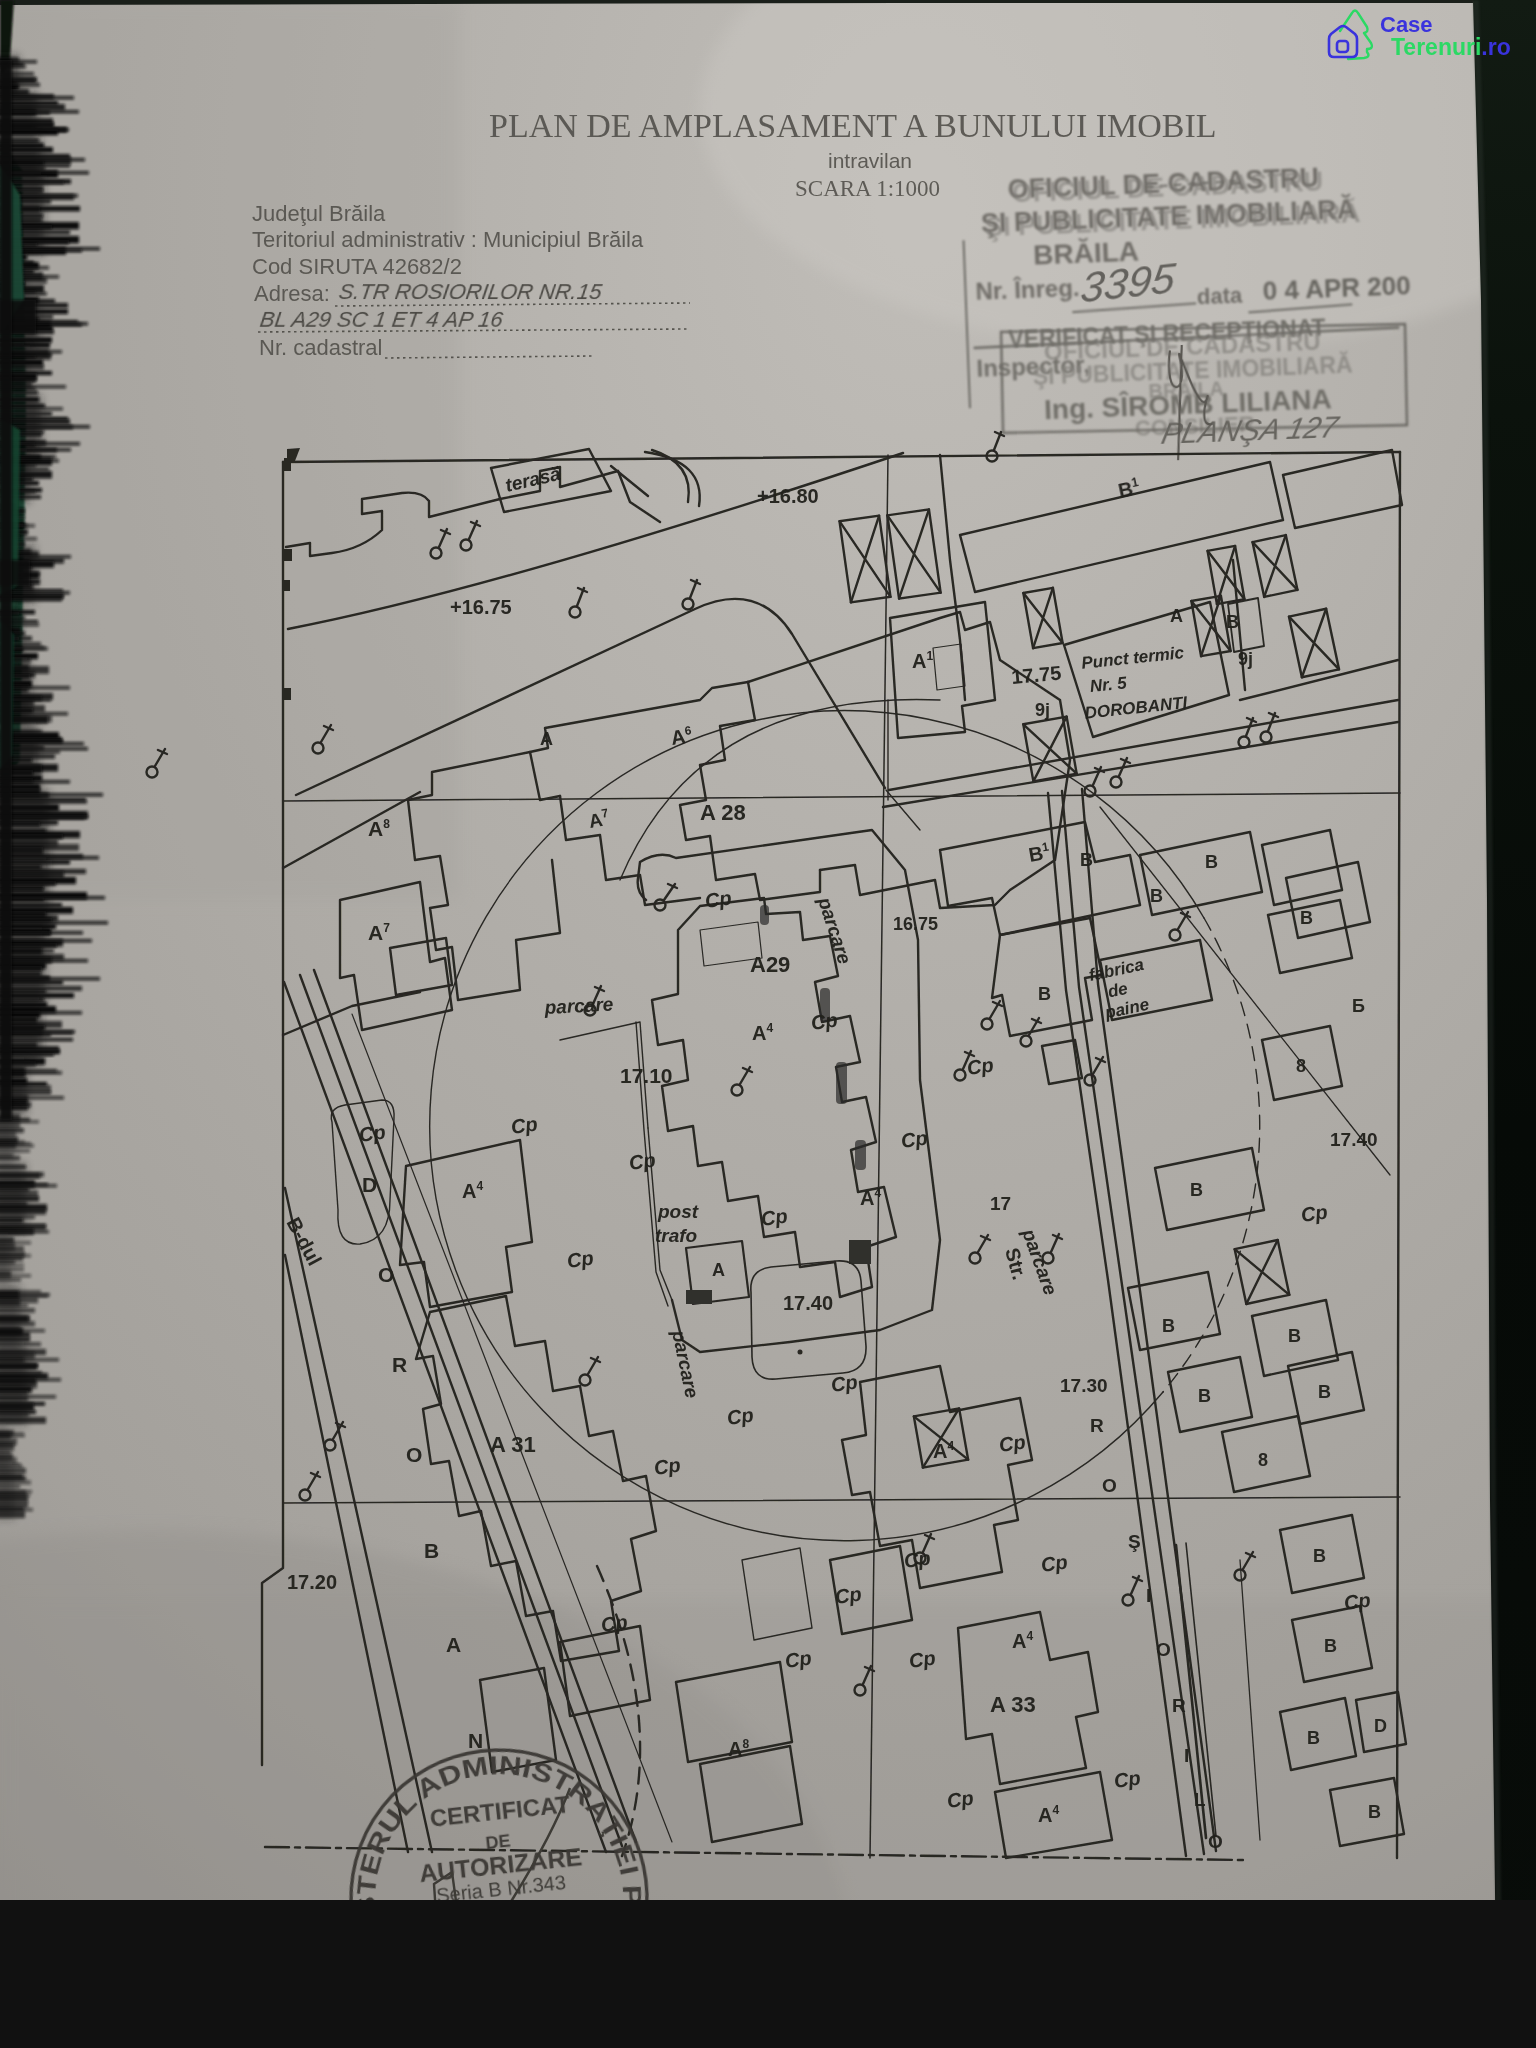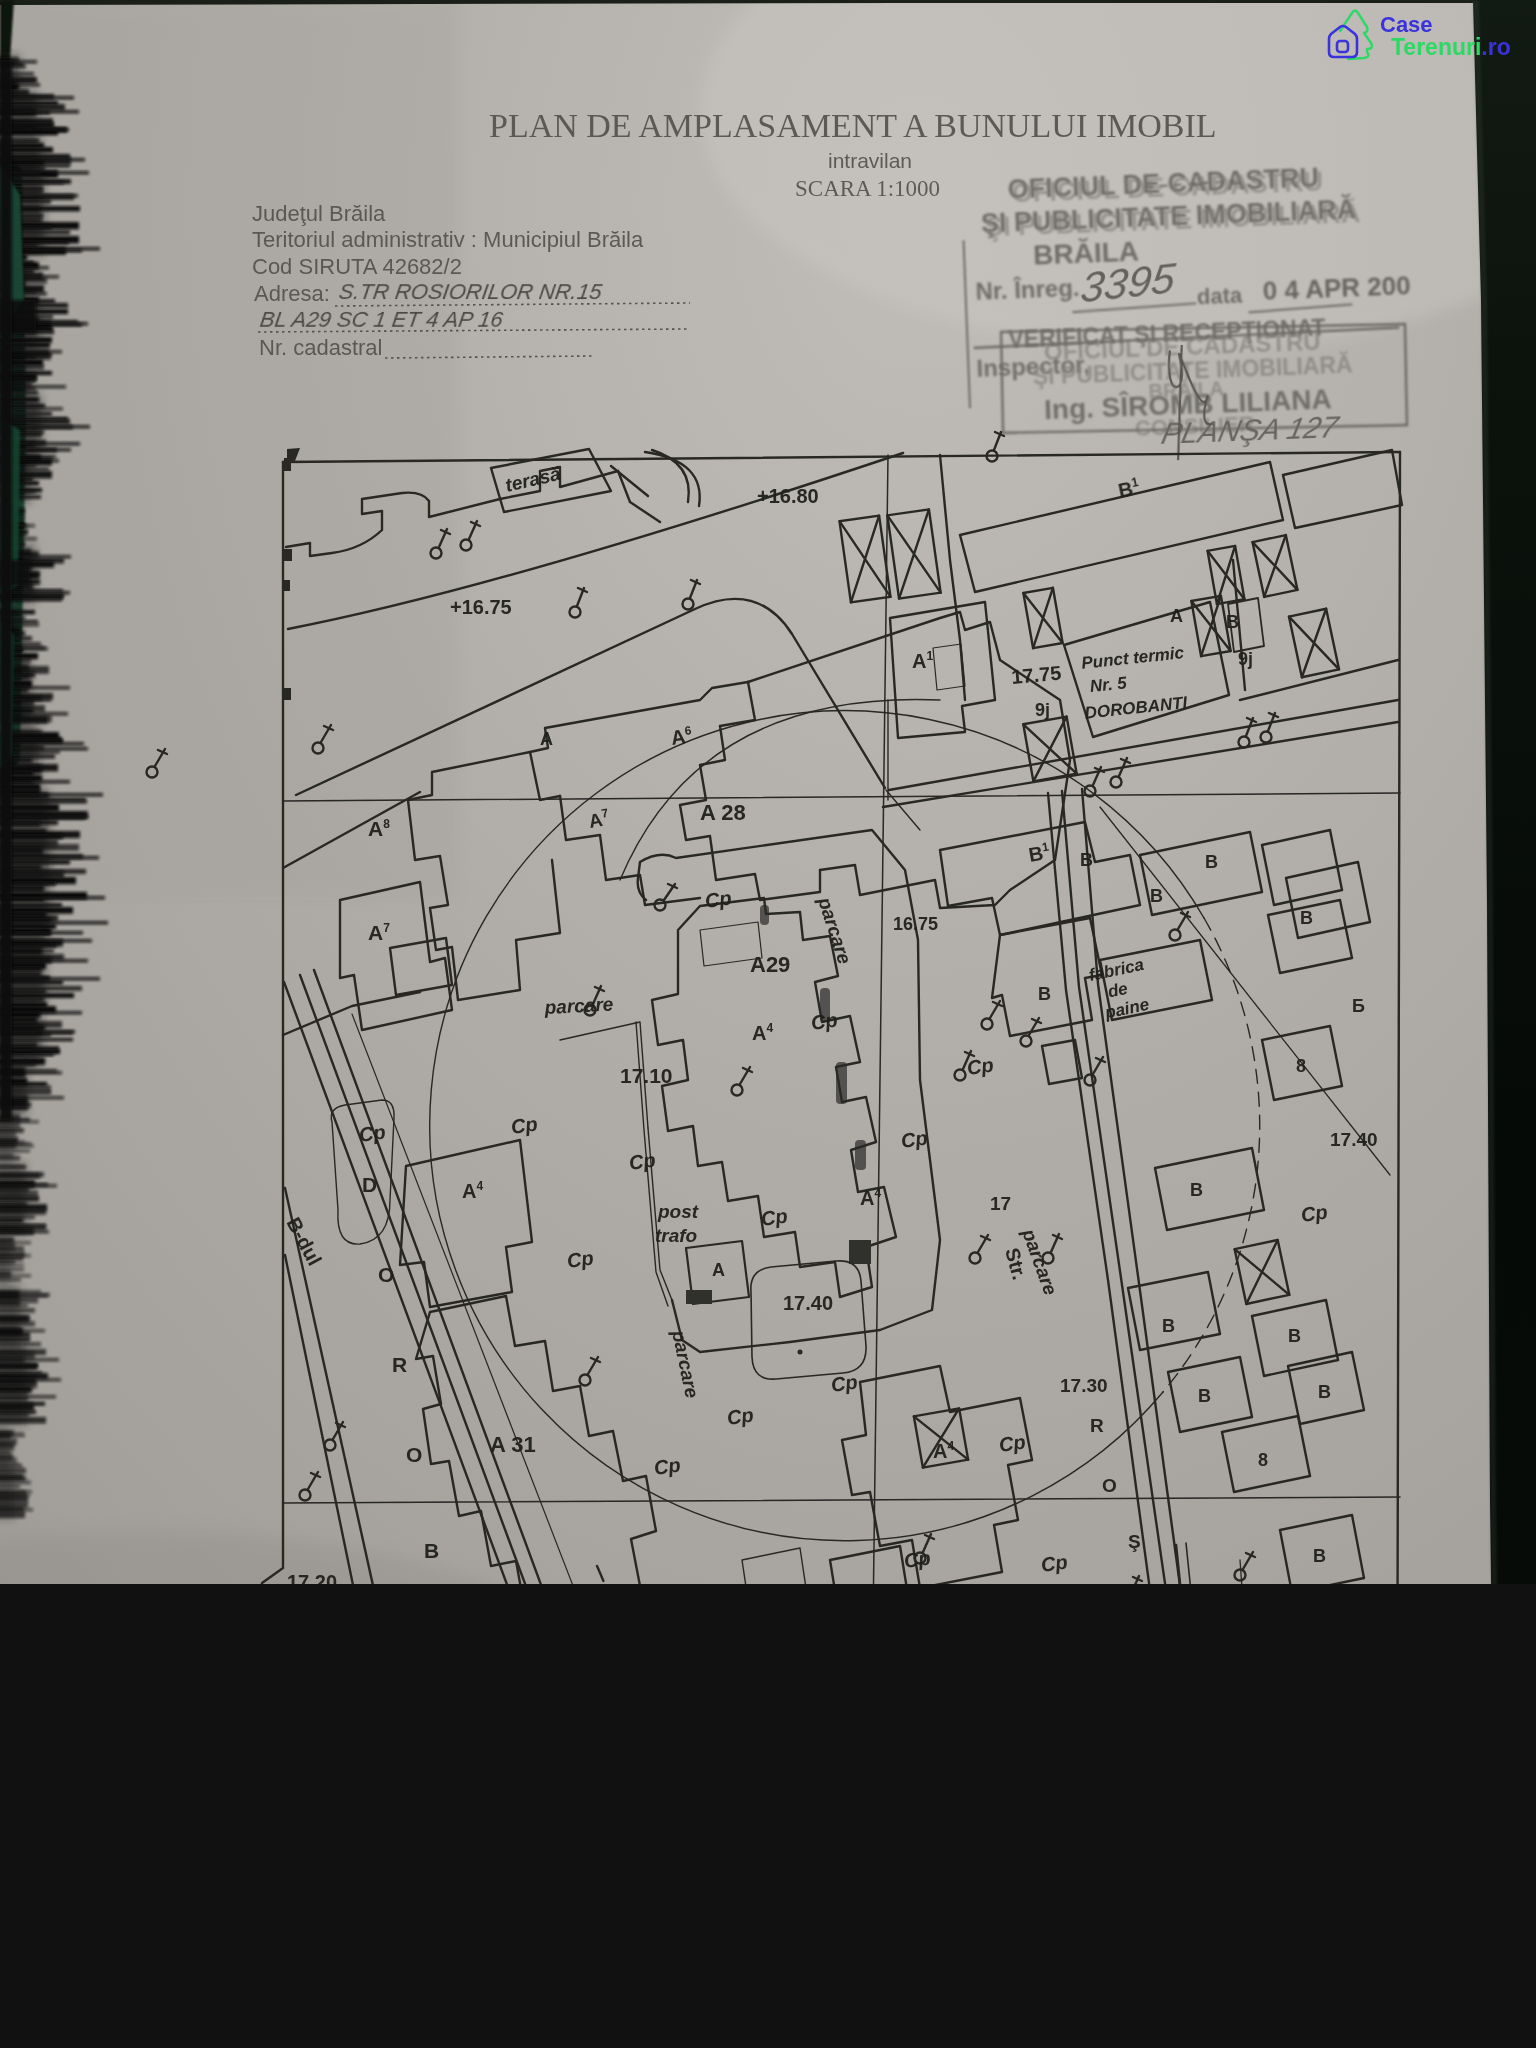--- a/index.html
+++ b/index.html
@@ -1,12 +1,12 @@
 <!DOCTYPE html>
-<html><head><meta charset="utf-8"><style>html,body{margin:0;padding:0;background:#111;}#pg{position:relative;width:1536px;height:1584px;overflow:hidden;}</style></head><body>
+<html><head><meta charset="utf-8"><style>html,body{margin:0;padding:0;background:#111;}#pg{position:relative;width:1536px;height:1900px;overflow:hidden;}</style></head><body>
 <div id="pg">
     <svg width="1536" height="2048" viewBox="0 0 1536 2048" style="position:absolute;left:0;top:0">
       <defs>
 <radialGradient id="paper" cx="60%" cy="10%" r="120%">
  <stop offset="0%" stop-color="#c0bdb8"></stop>
  <stop offset="35%" stop-color="#b1aea9"></stop>
  <stop offset="70%" stop-color="#a3a09b"></stop>
  <stop offset="100%" stop-color="#8b8884"></stop>
 </radialGradient>
 <linearGradient id="rdark" x1="0" y1="0" x2="0" y2="1">

